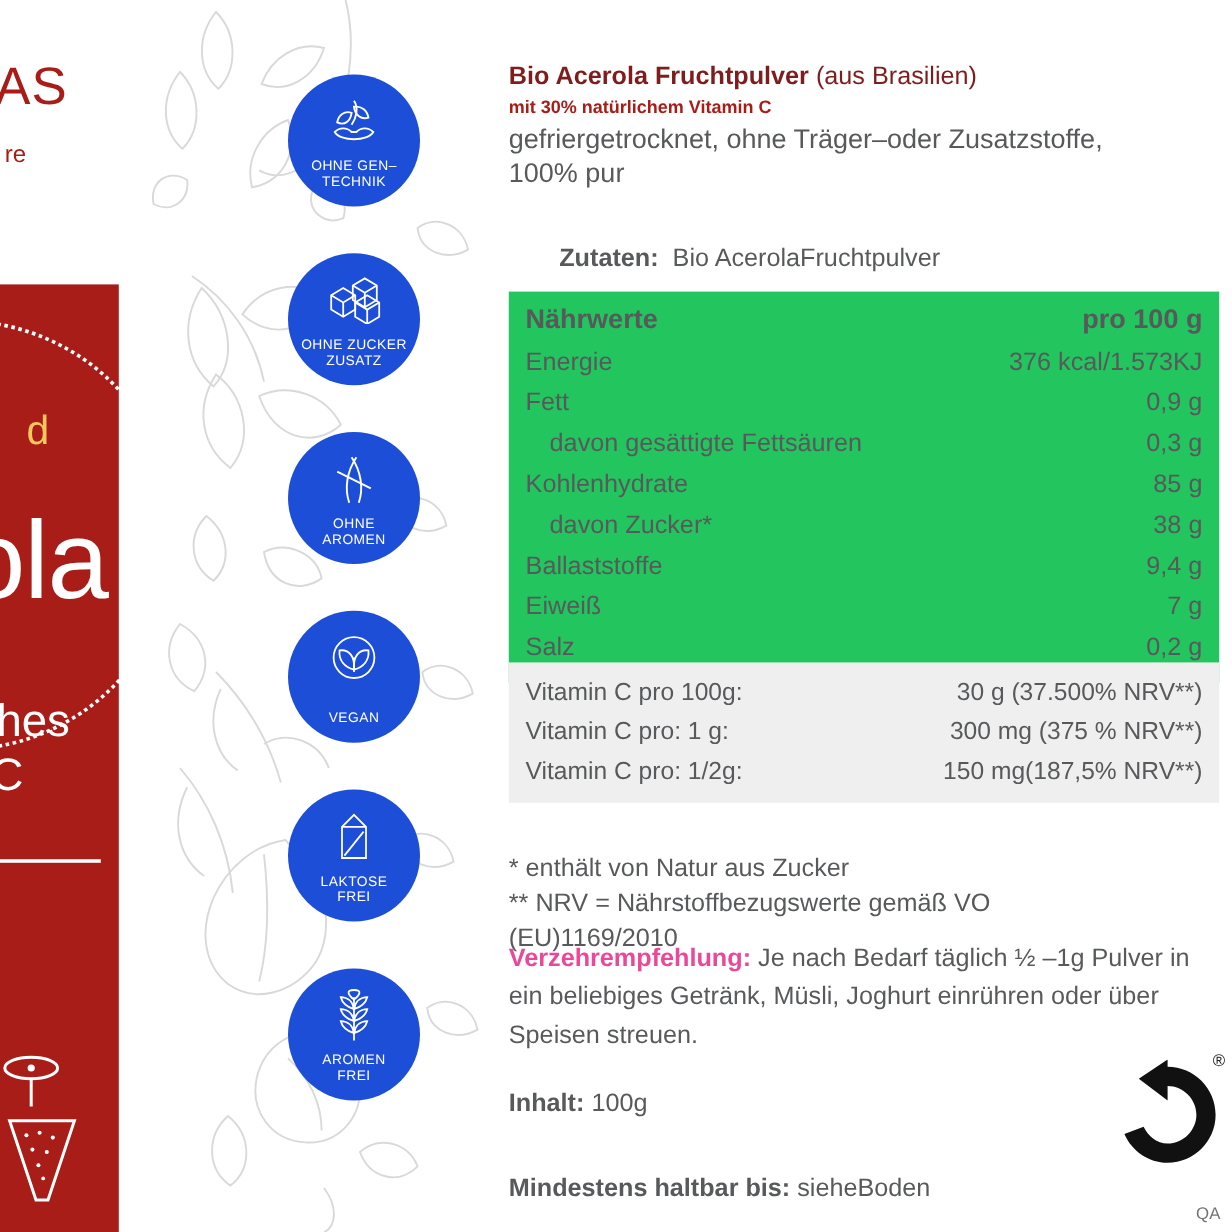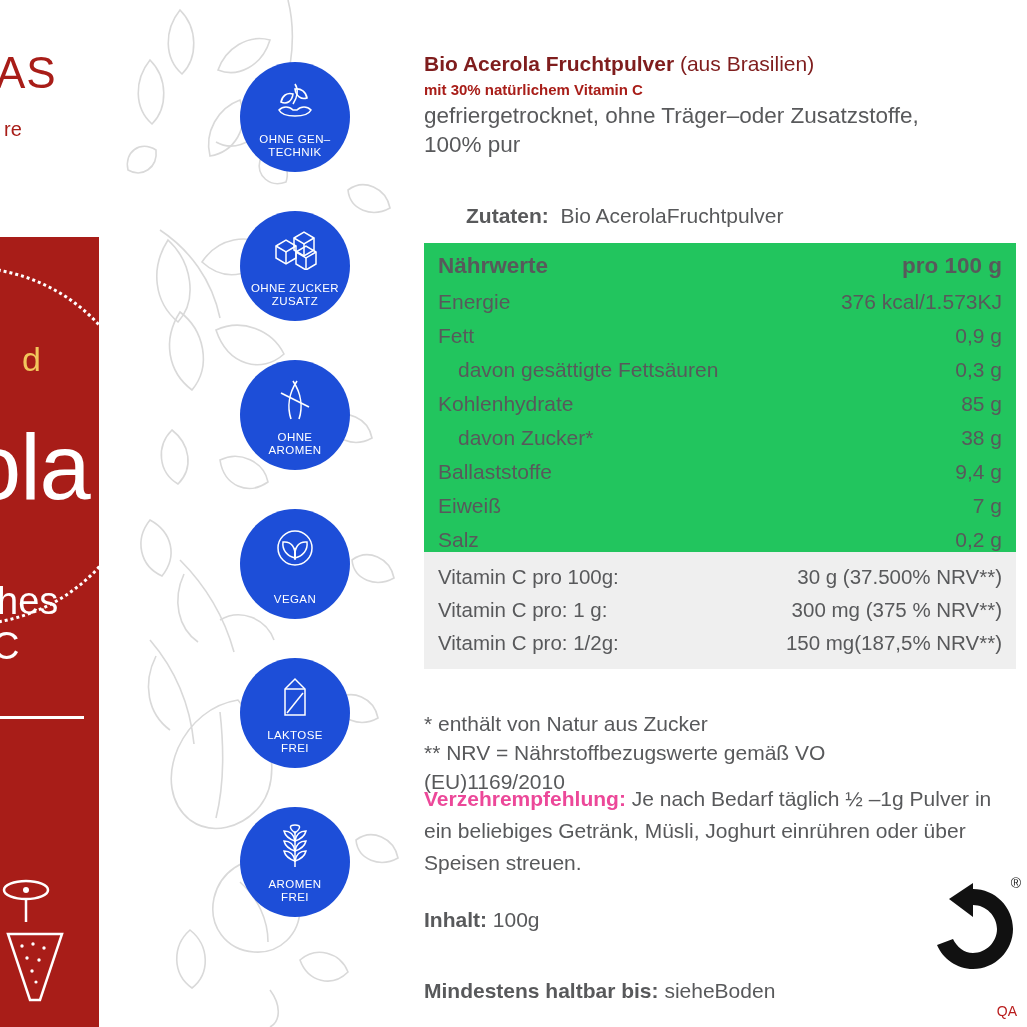--- a/index.html
+++ b/index.html
@@ -203,21 +203,21 @@
   .recycle {
     position: absolute; right: 8px; bottom: 52px;
     width: 92px; height: 92px;
   }
   .reg-mark {
     position: absolute; right: 6px; bottom: 136px;
     font-size: 14px; color: #1a1a1a;
   }
   .qa-mark {
     position: absolute; right: 10px; bottom: 8px;
-    font-size: 14px; color: #b91c1c;
+    font-size: 14px; color: #737373;
   }
 </style>
 </head>
 <body>
 
 <div class="left-panel">
   <div class="left-top-white"></div>
 
   <div class="brand-text">AS</div>
   <div class="brand-sub">re</div>

